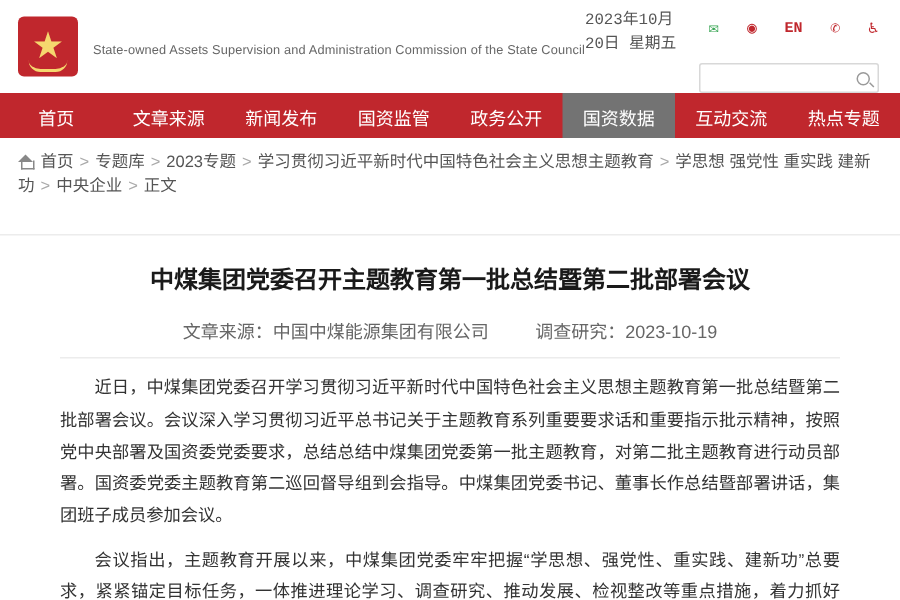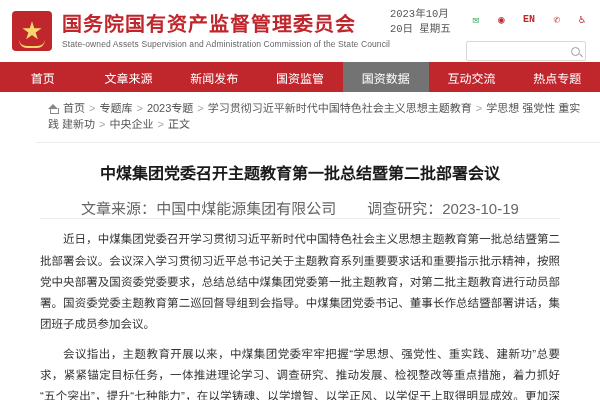--- a/index.html
+++ b/index.html
@@ -116,23 +116,22 @@
     display:flex; align-items:center; justify-content:center;
     font-size: 12px;
     color:#fff;
     white-space: nowrap;
     cursor: pointer;
   }
   .nav-item.active { background: #737373; }
 
   
   .crumb-wrap {
-    padding: 8px 12px 10px 12px;
+    padding: 8px 12px 24px 12px;
     border-bottom: 1px solid #ececec;
-    margin-left: 36px;
   }
   .crumb {
     font-size: 11px;
     color: #555;
     line-height: 16px;
     display: block;
   }
   .home-ic {
     display:inline-block;
     width: 11px; height: 9px;
@@ -158,22 +157,23 @@
   h1.headline {
     font-size: 16px;
     font-weight: bold;
     color: #1a1a1a;
     text-align: center;
     line-height: 1.4;
     margin: 6px 0 12px 0;
   }
   .meta {
     display:flex; justify-content:center; gap: 31px;
-    font-size: 15px;
+    font-size: 12px;
     color: #666;
+    padding-bottom: 10px;
     border-bottom: 1px solid #ececec;
   }
   .body { padding-top: 10px; }
   .body p {
     font-size: 11.5px;
     line-height: 1.85;
     color: #333;
     margin: 0 0 8px 0;
     text-align: justify;
     text-indent: 2em;
@@ -183,21 +183,20 @@
 <body>
 
 <div class="page">
 
   <div class="topbar">
     <div class="emblem">
       <span class="star">★</span>
       <span class="wheat"></span>
     </div>
     <div class="titles">
-      <div class="title-cn">国务院国有资产监督管理委员会</div>
       <div class="title-en">State-owned Assets Supervision and Administration Commission of the State Council</div>
     </div>
     <div class="top-right">
       <div class="top-meta">
         <span class="date">2023年10月20日 星期五</span>
         <span class="ic ic-green">✉</span>
         <span class="ic ic-red">◉</span>
         <span class="ic ic-en">EN</span>
         <span class="ic ic-red">✆</span>
         <span class="ic ic-red">♿</span>
@@ -206,20 +205,21 @@
         <span class="mag"></span>
       </div>
     </div>
   </div>
 
   <div class="nav">
     <div class="nav-item">首页</div>
     <div class="nav-item">文章来源</div>
     <div class="nav-item">新闻发布</div>
     <div class="nav-item">国资监管</div>
+    <div class="nav-item">政务公开</div>
     <div class="nav-item active">国资数据</div>
     <div class="nav-item">互动交流</div>
     <div class="nav-item">热点专题</div>
   </div>
 
   <div class="crumb-wrap">
     <div class="crumb">
       <span class="home-ic"></span><a href="#">首页</a><span class="sep">&gt;</span><a href="#">专题库</a><span class="sep">&gt;</span><a href="#">2023专题</a><span class="sep">&gt;</span><a href="#">学习贯彻习近平新时代中国特色社会主义思想主题教育</a><span class="sep">&gt;</span><a href="#">学思想 强党性 重实践 建新功</a><span class="sep">&gt;</span><a href="#">中央企业</a><span class="sep">&gt;</span><span>正文</span>
     </div>
   </div>

